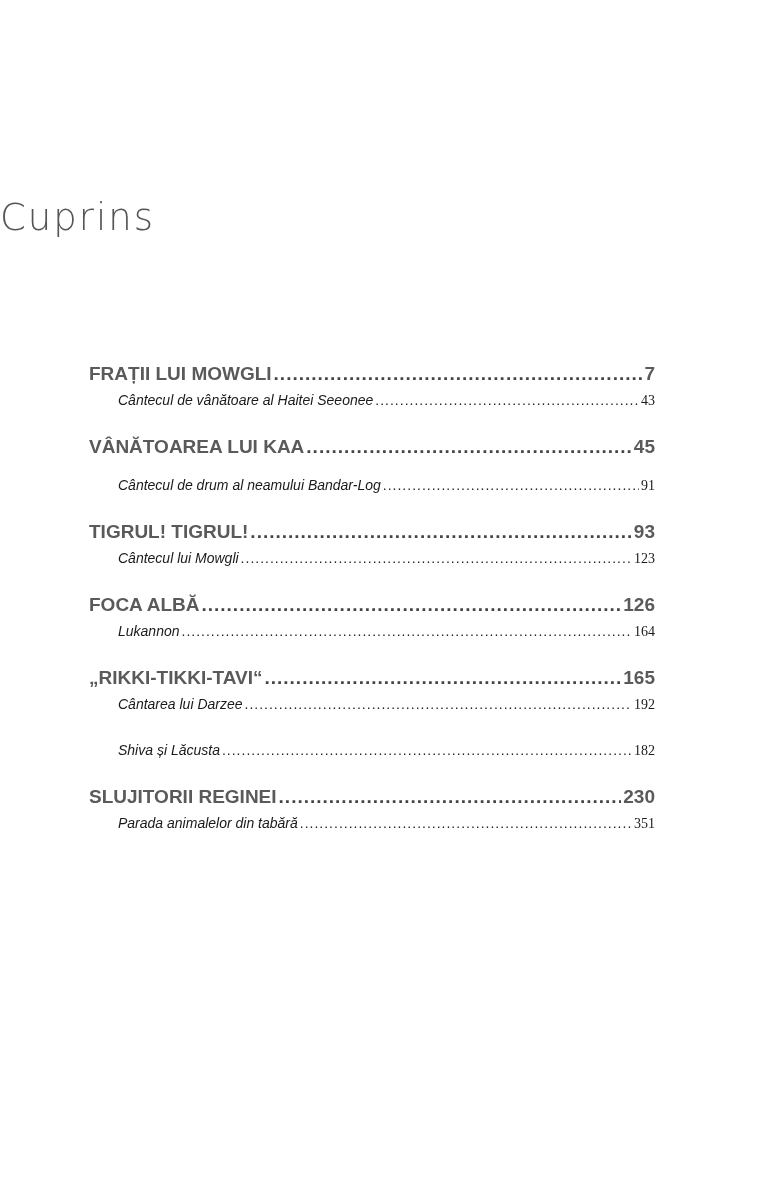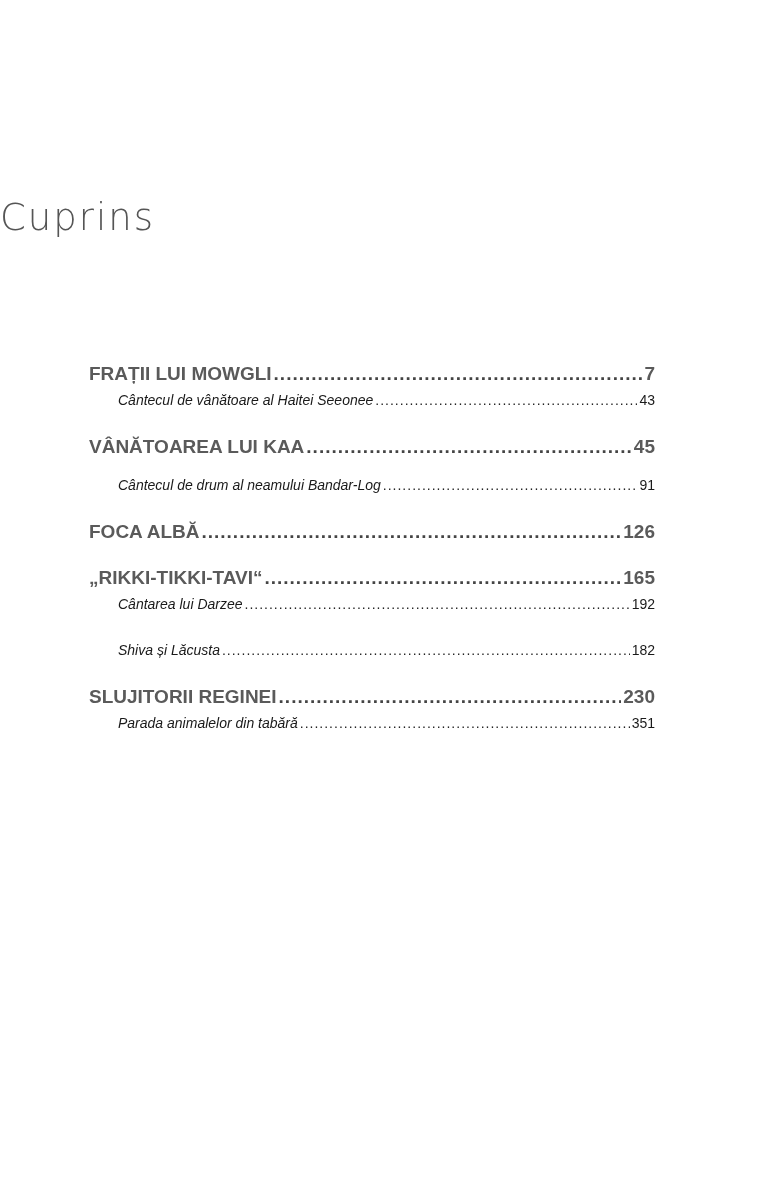--- a/index.html
+++ b/index.html
@@ -25,21 +25,21 @@
     .chapter {
       font-family: "Liberation Sans", sans-serif; font-weight: bold;
       font-size: 19px; color: #5a5a5a; height: 27px; line-height: 27px;
     }
     .chapter .dots { color: #444; font-weight: bold; }
     .sub {
       font-family: "Liberation Sans", sans-serif; font-style: italic;
       font-size: 14px; color: #1a1a1a; padding-left: 29px;
       height: 27px; line-height: 27px;
     }
-    .sub .page { font-style: normal; }
+    .sub .page { font-style: normal; font-family: Liberation Serif, serif; }
     .sub .dots { color: #222; font-style: normal; }
     .group { margin-bottom: 19px; }
     .group.g2 .sub { margin-top: 12px; align-items: center; }
   </style>
 </head>
 <body>
 
 <div class="title">Cuprins</div>
 
 <div class="toc">
@@ -63,26 +63,43 @@
       <span class="dots"></span>
       <span class="page">45</span>
     </div>
     <div class="row sub">
       <span class="label">Cântecul de drum al neamului Bandar-Log</span>
       <span class="dots"></span>
       <span class="page">91</span>
     </div>
   </div>
 
+  <div class="group">
+    <div class="row chapter">
+      <span class="label">TIGRUL! TIGRUL!</span>
+      <span class="dots"></span>
+      <span class="page">93</span>
+    </div>
+    <div class="row sub">
+      <span class="label">Cântecul lui Mowgli</span>
+      <span class="dots"></span>
+      <span class="page">123</span>
+    </div>
+  </div>
 
   <div class="group">
     <div class="row chapter">
       <span class="label">FOCA ALBĂ</span>
       <span class="dots"></span>
       <span class="page">126</span>
+    </div>
+    <div class="row sub">
+      <span class="label">Lukannon</span>
+      <span class="dots"></span>
+      <span class="page">164</span>
     </div>
   </div>
 
   <div class="group">
     <div class="row chapter">
       <span class="label">„RIKKI-TIKKI-TAVI“</span>
       <span class="dots"></span>
       <span class="page">165</span>
     </div>
     <div class="row sub">

